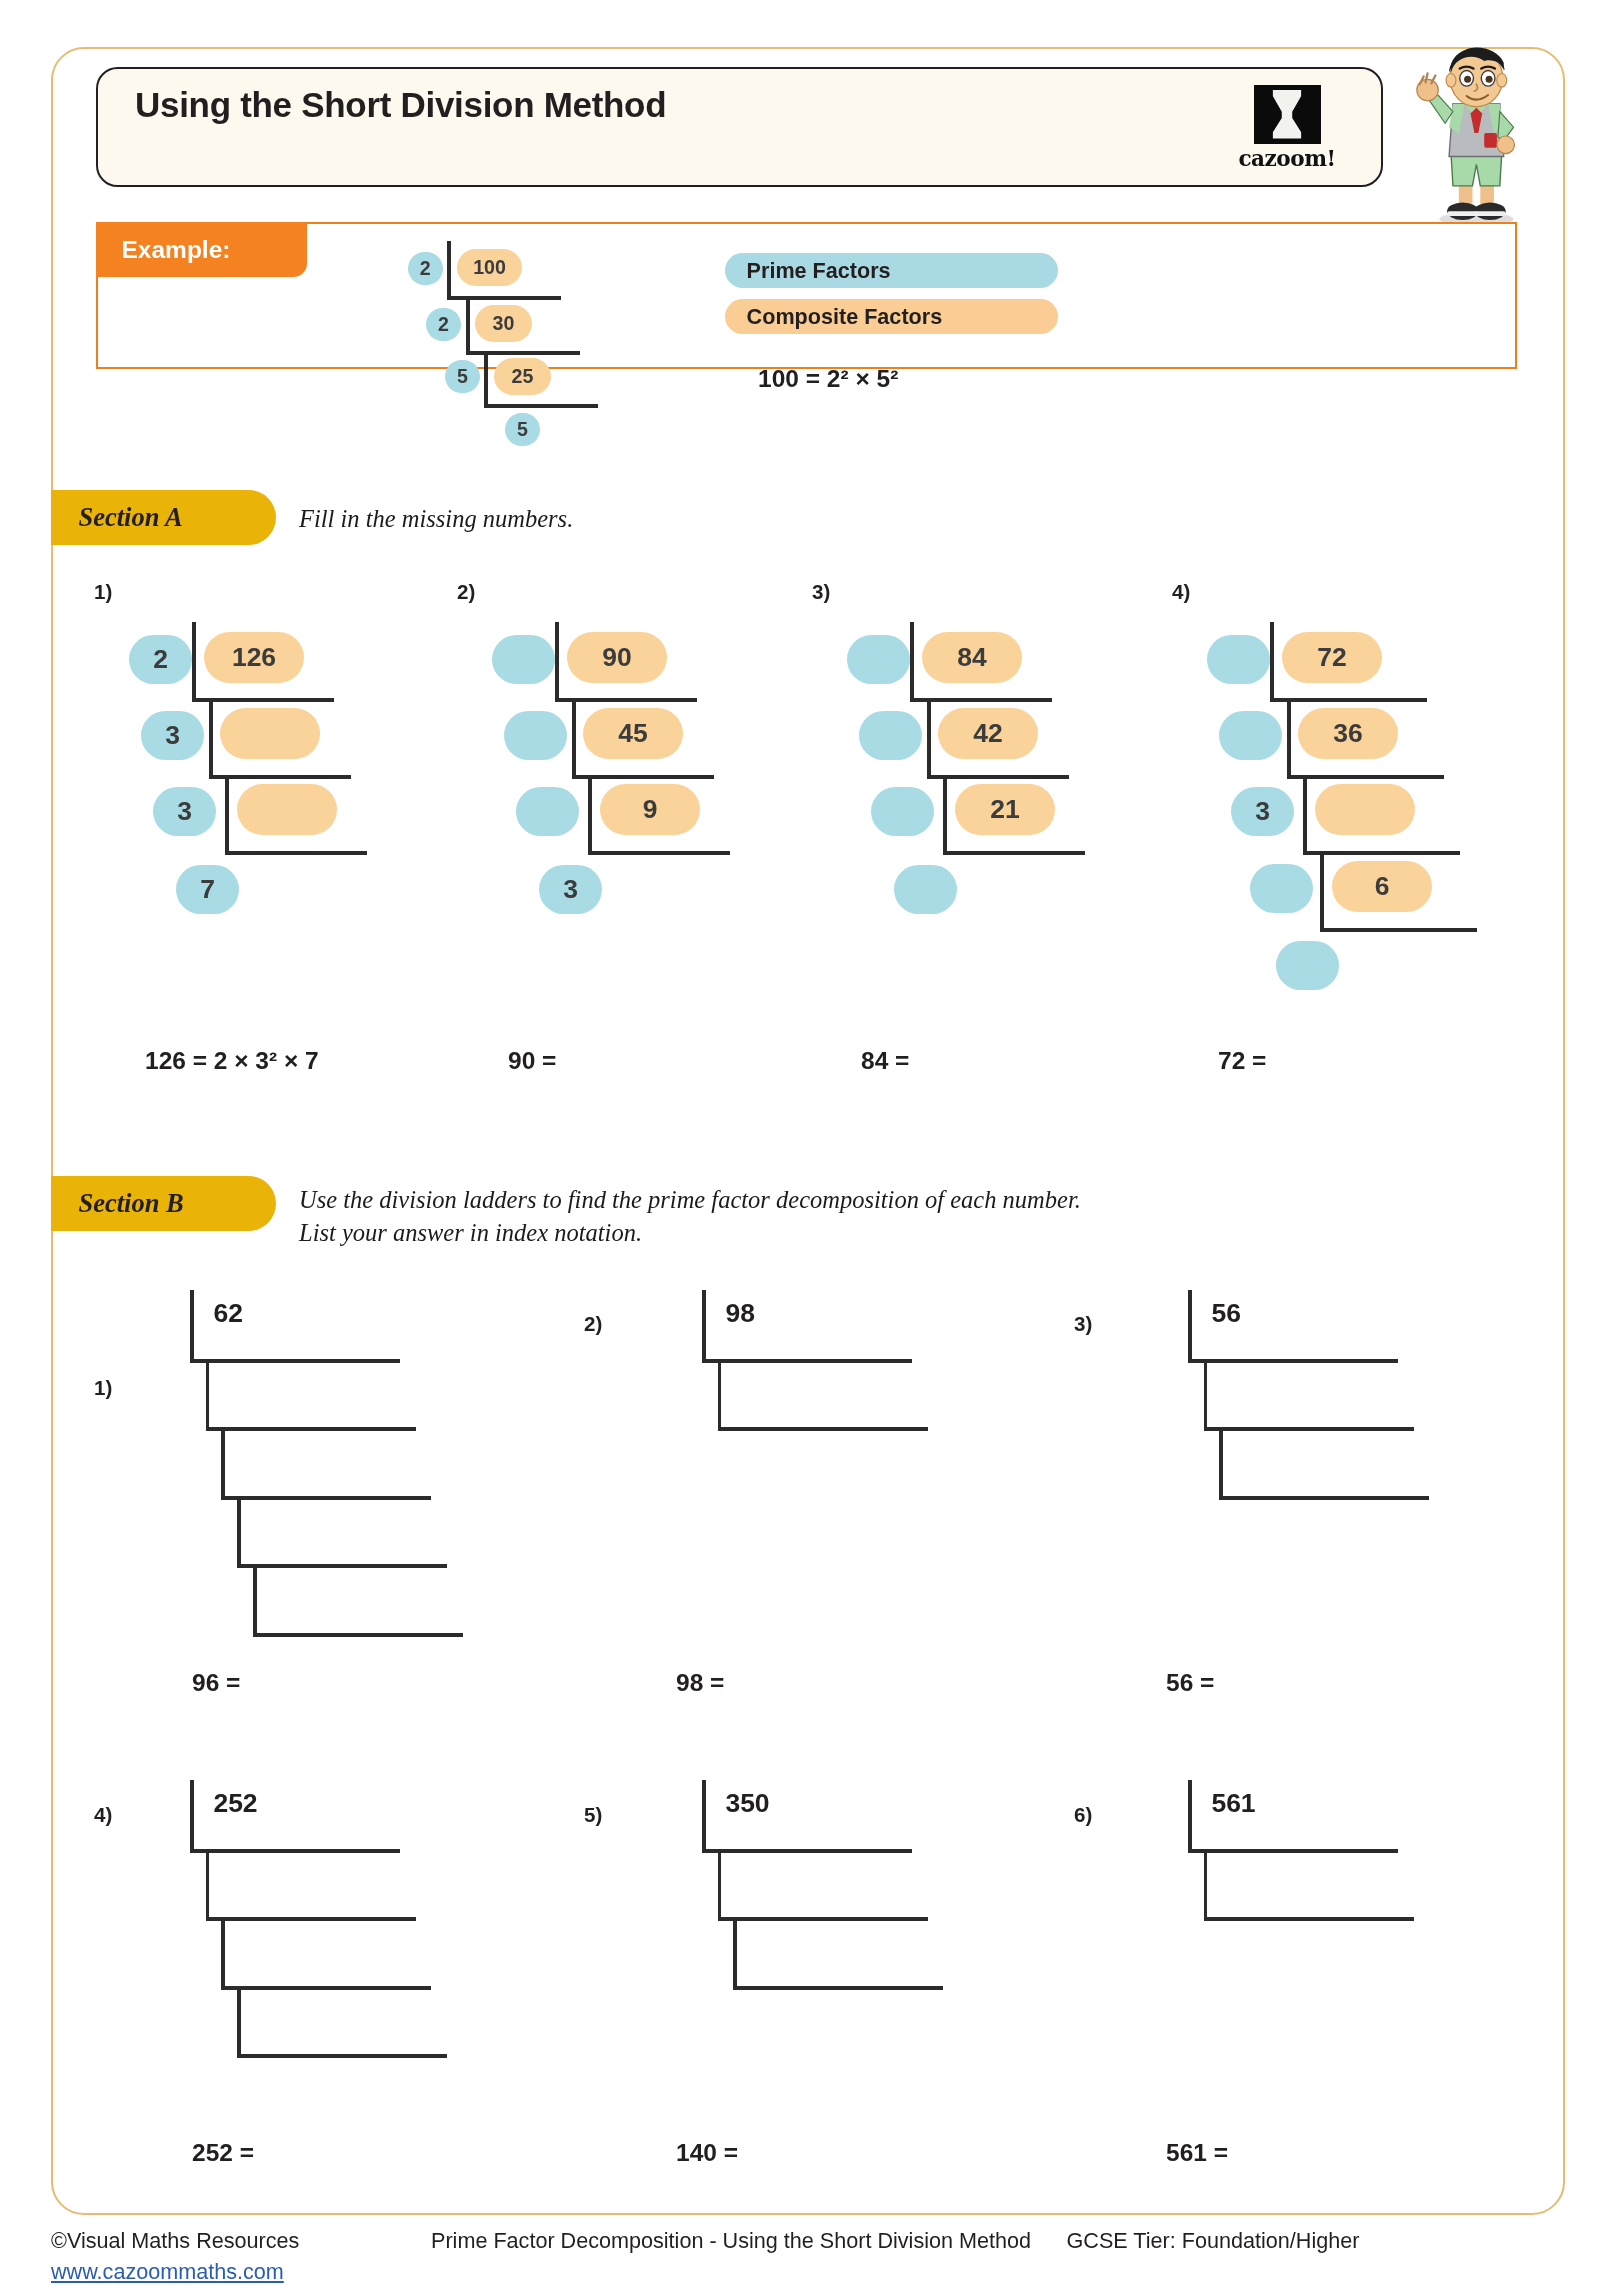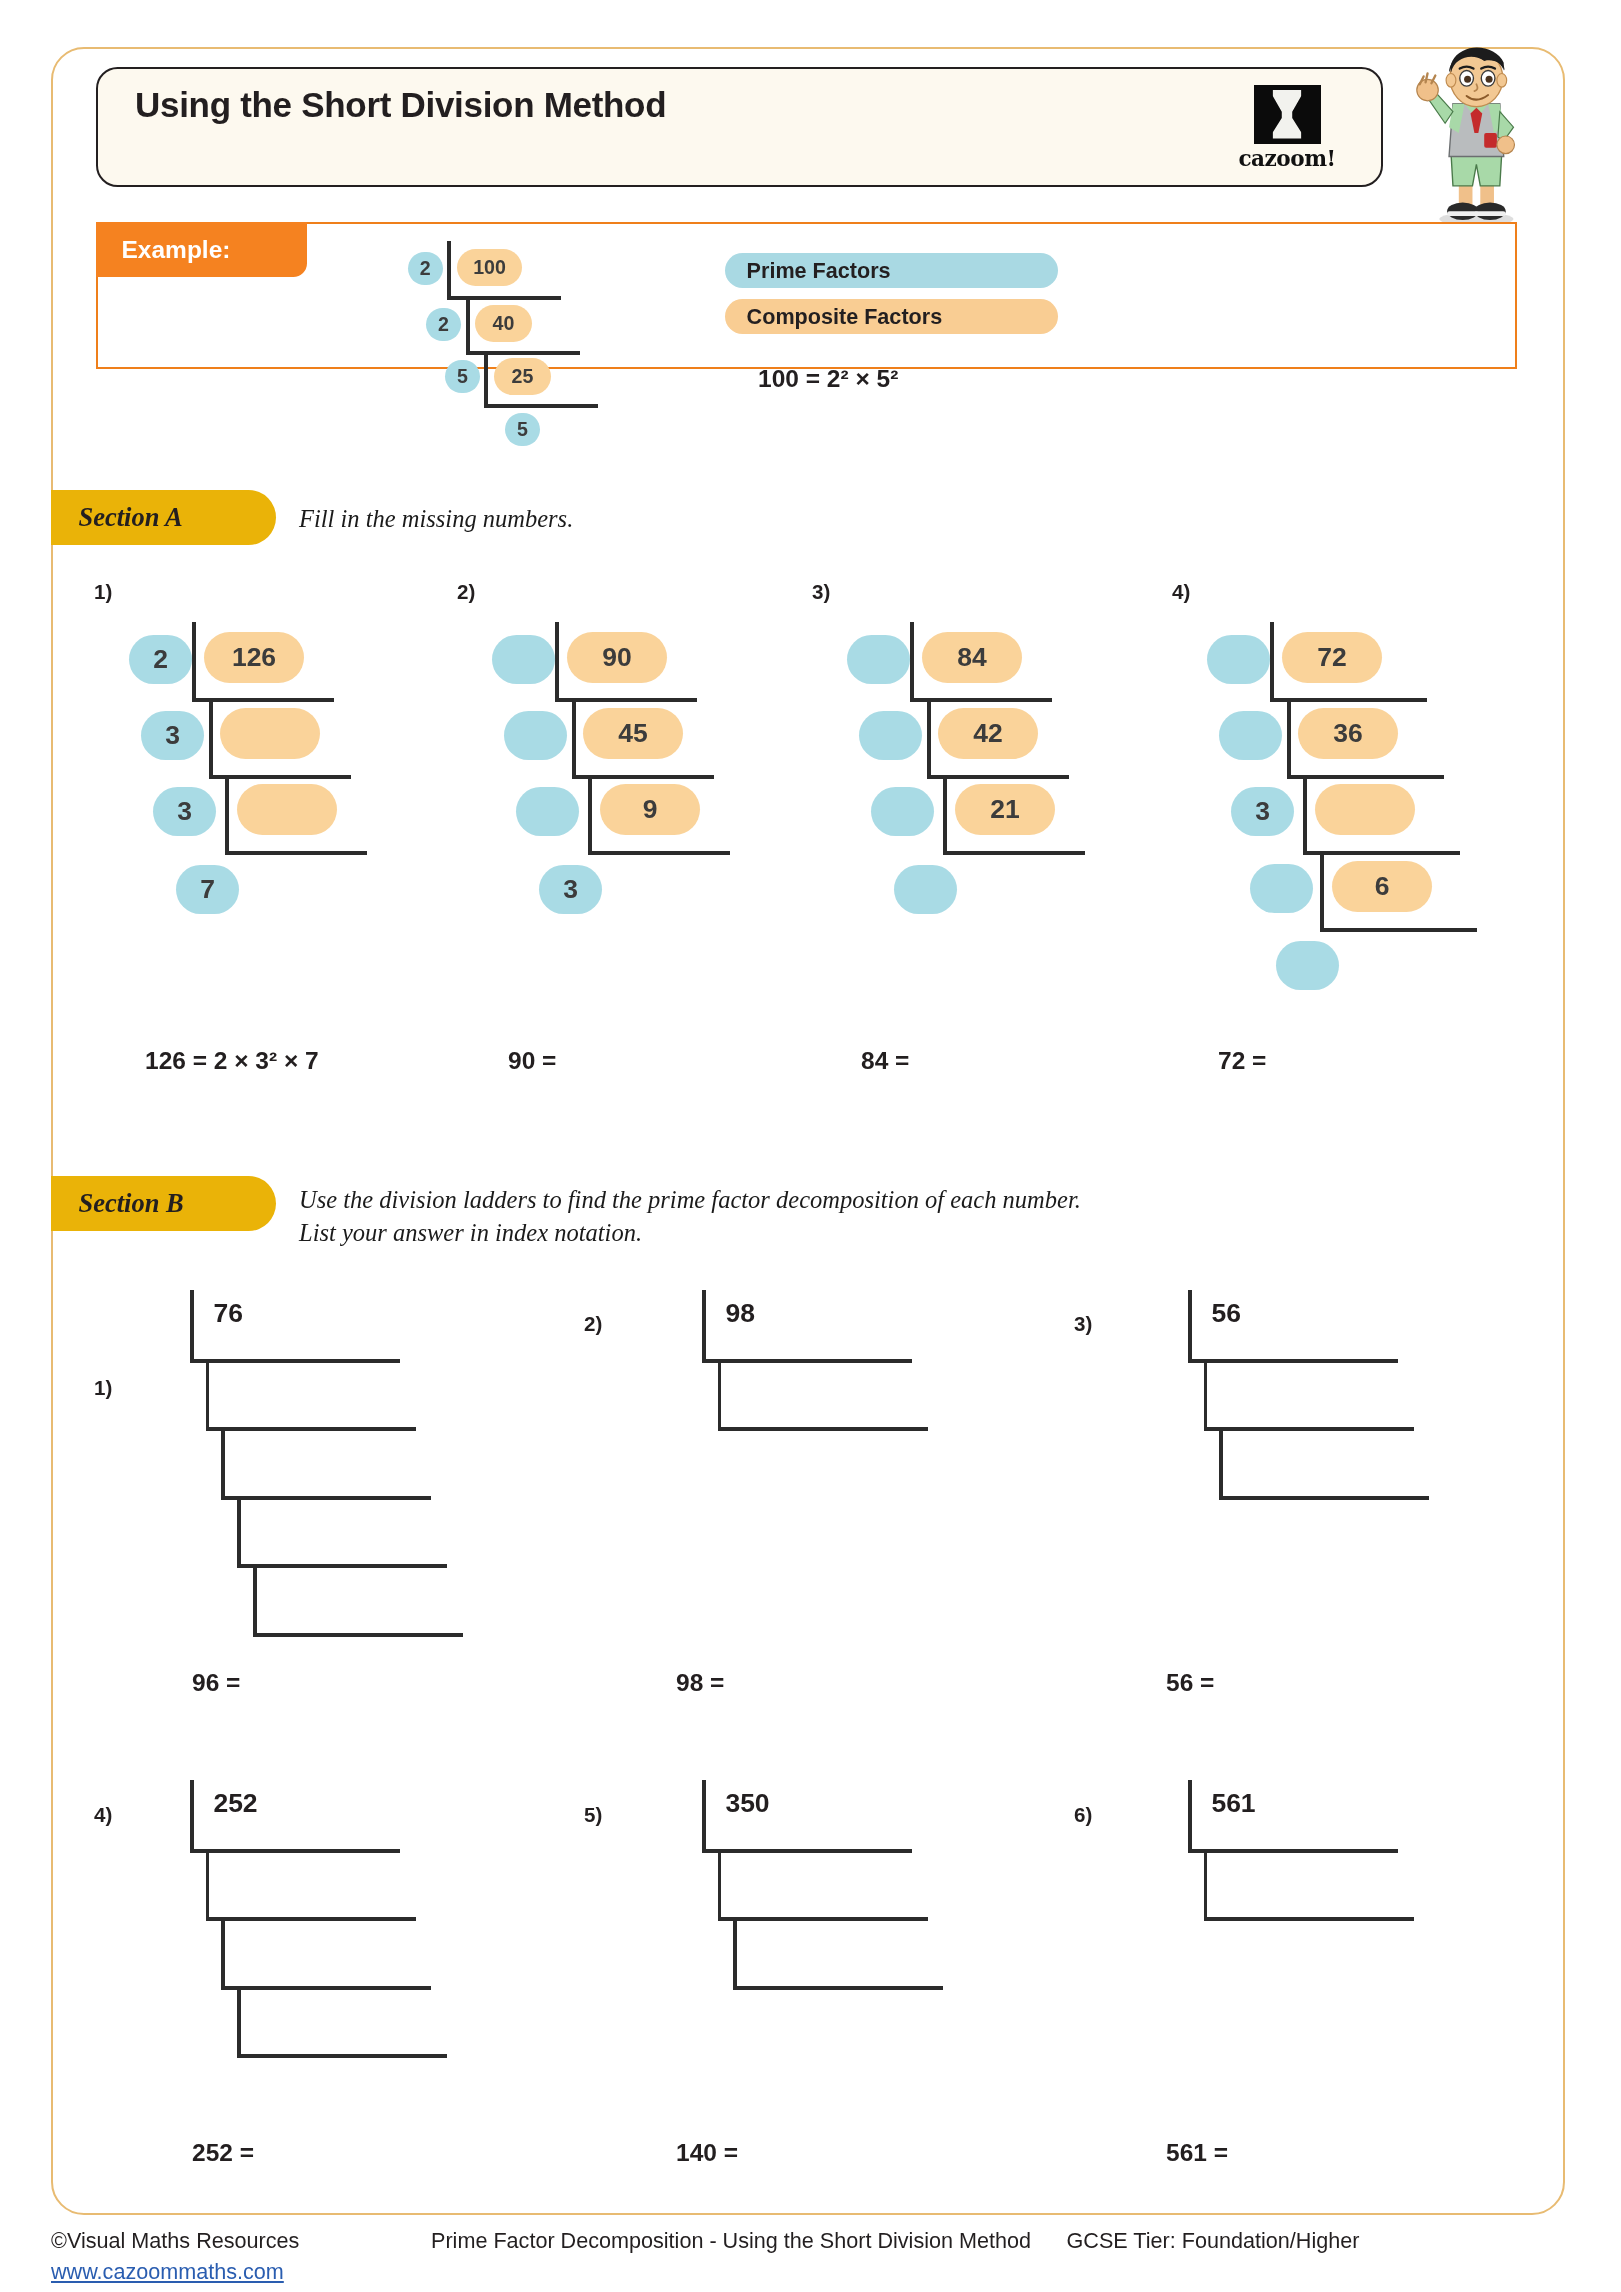--- a/index.html
+++ b/index.html
@@ -188,21 +188,21 @@
   <div class="ladder" style="left:392px;top:235px;width:323px;height:127px;">
 
     <div class="vline" style="left:55px;top:5.9px;height:57px;"></div>
     <div class="hline" style="left:55px;top:61px;width:114px;"></div>
     <div class="mini blue" style="left:15.7px;top:16.7px;width:35px;height:33px;">2</div>
     <div class="mini orange" style="left:65px;top:13.7px;width:65px;height:37px;">100</div>
 
     <div class="vline" style="left:74px;top:61px;height:57px;"></div>
     <div class="hline" style="left:74px;top:116px;width:114px;"></div>
     <div class="mini blue" style="left:34px;top:73px;width:35px;height:33px;">2</div>
-    <div class="mini orange" style="left:83px;top:70px;width:57px;height:37px;">40</div>
+    <div class="mini orange" style="left:83px;top:70px;width:57px;height:37px;">30</div>
 
     <div class="vline" style="left:92px;top:116px;height:55px;"></div>
     <div class="hline" style="left:92px;top:169px;width:114px;"></div>
     <div class="mini blue" style="left:53px;top:125px;width:35px;height:33px;">5</div>
     <div class="mini orange" style="left:102px;top:123px;width:57px;height:37px;">25</div>
 
     <div class="mini blue" style="left:113px;top:178px;width:35px;height:33px;">5</div>
   </div>
 
   <div class="key-pill key-prime">Prime Factors</div>
@@ -304,21 +304,21 @@
   <div class="sec-tag" style="left:51px;top:1176px;width:225px;">Section B</div>
   <div class="sec-desc" style="left:299px;top:1183px;width:1108px;">
     <div>Use the division ladders to find the prime factor decomposition of each number.</div>
     <div>List your answer in index notation.</div>
   </div>
 
   <div class="qnum" style="left:94px;top:1376px;">1)</div>
   <div class="ladder" style="left:186px;top:1290px;width:323px;height:323px;">
     <div class="vline" style="left:3.9px;top:0px;height:71px;"></div>
     <div class="hline" style="left:3.9px;top:69px;width:210px;"></div>
-    <div class="ans" style="left:27.4px;top:7.8px;font-size:26.5px;">76</div>
+    <div class="ans" style="left:27.4px;top:7.8px;font-size:26.5px;">62</div>
 
     <div class="vline" style="left:19.6px;top:69px;height:71px;"></div>
     <div class="hline" style="left:19.6px;top:137px;width:210px;"></div>
 
     <div class="vline" style="left:35px;top:137px;height:71px;"></div>
     <div class="hline" style="left:35px;top:206px;width:210px;"></div>
 
     <div class="vline" style="left:51px;top:206px;height:71px;"></div>
     <div class="hline" style="left:51px;top:274px;width:210px;"></div>
 

